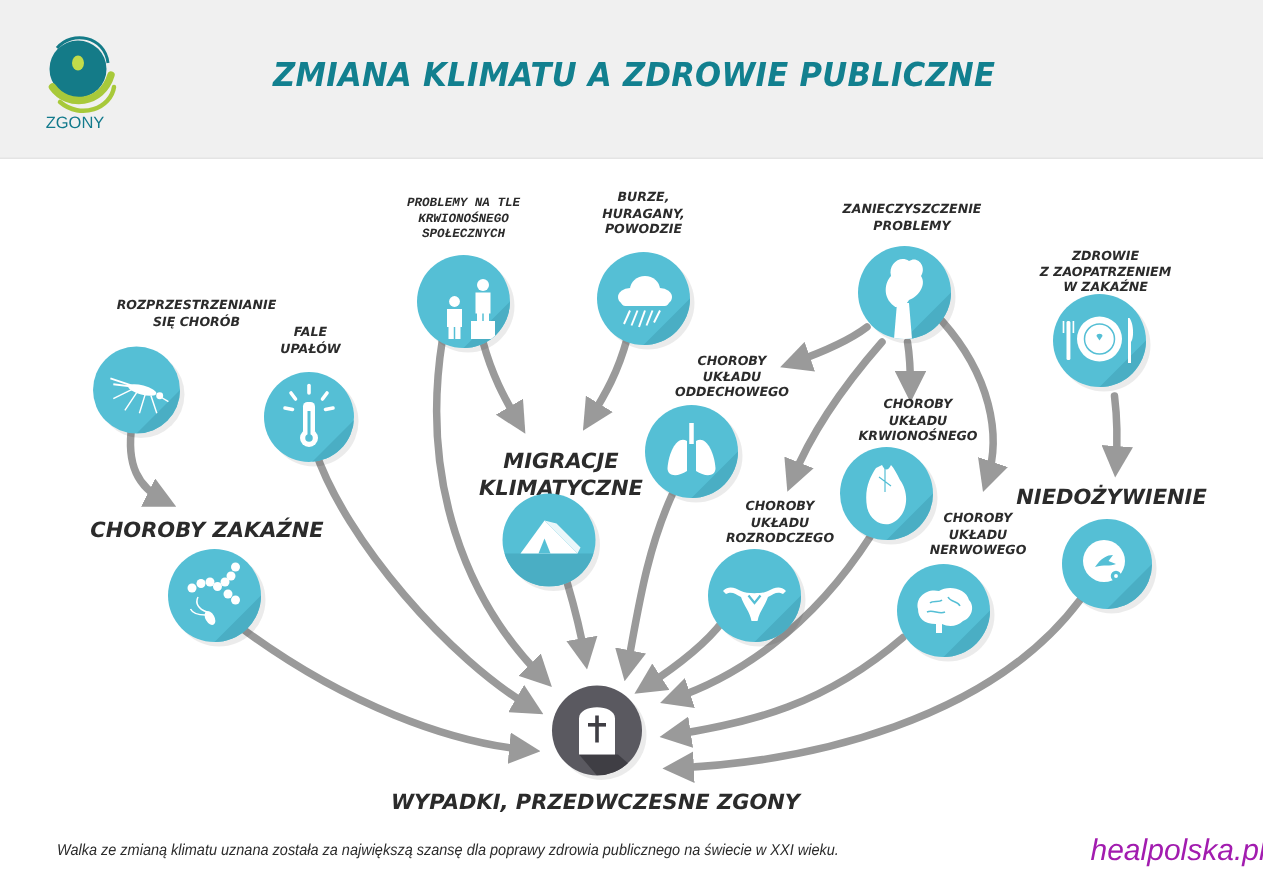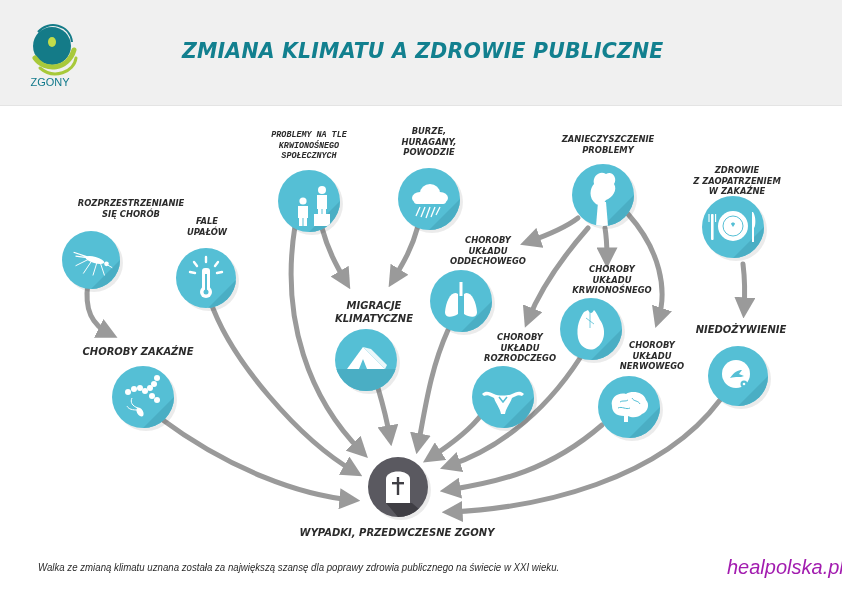--- a/index.html
+++ b/index.html
@@ -24,21 +24,21 @@
 
   .diagram { position: absolute; left: 0; top: 0; width: 842px; height: 595px; }
 
   .label {
     position: absolute; text-align: center; white-space: nowrap;
     font-family: "DejaVu Sans", sans-serif; font-weight: bold; font-style: italic;
     color: #2b2b2b; line-height: 1.25;
     transform: translateX(-50%);
   }
   .label.sm { font-size: 8.4px; }
-  .label.md { font-size: 10px; }
+  .label.md { font-size: 14px; }
   .label span { display: block; }
 
   .node {
     position: absolute; width: 62px; height: 62px; border-radius: 50%;
     background: #55bfd5; overflow: hidden;
     box-shadow: 3px 3px 0 rgba(0,0,0,0.08);
   }
   .node svg { position: absolute; left: 0; top: 0; width: 100%; height: 100%; }
   .node.dark { background: #5a5960; }
 

